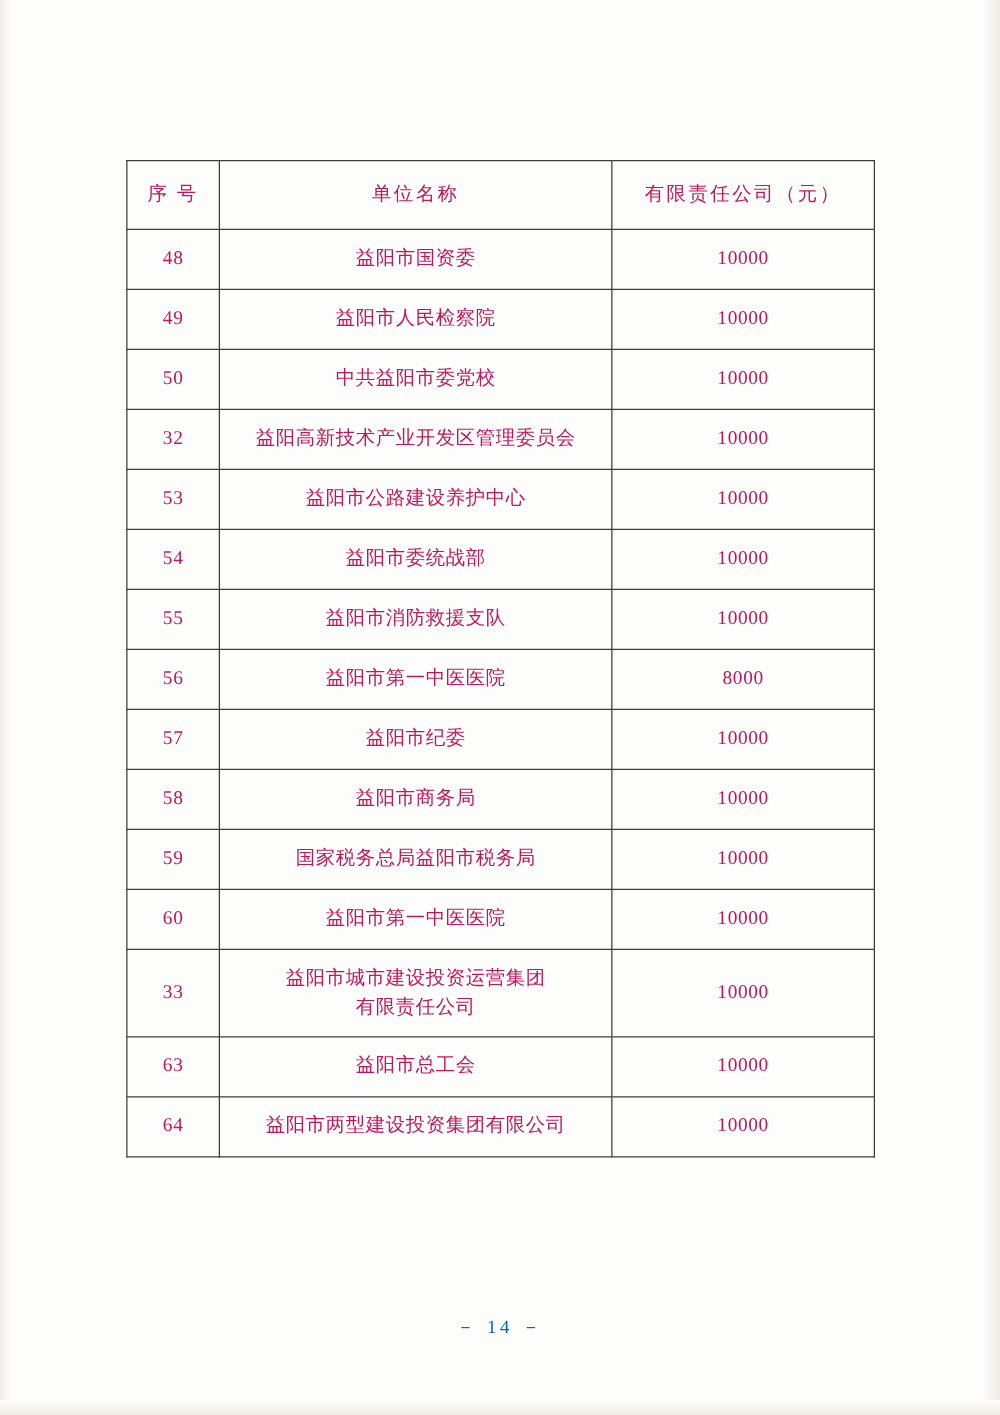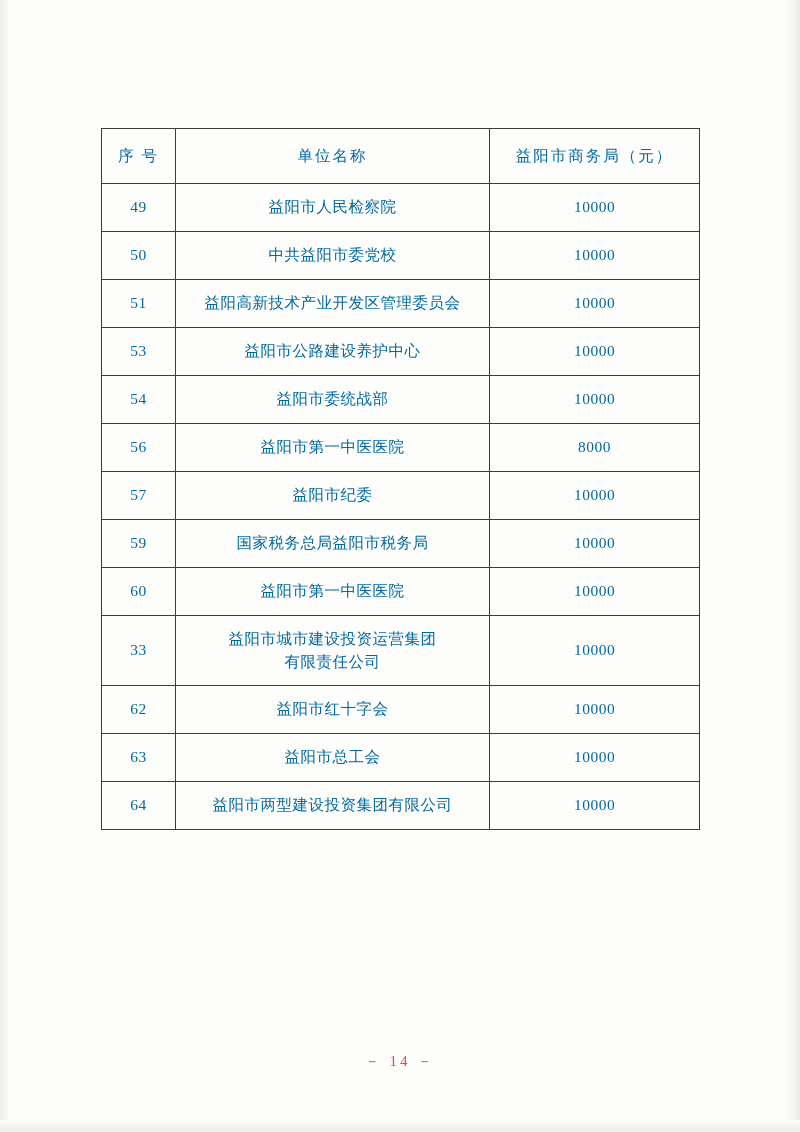--- a/index.html
+++ b/index.html
@@ -52,21 +52,21 @@
     table-layout: fixed;
   }
   .doc-table td, .doc-table th {
     border: 1px solid #3c3c3c;
     text-align: center;
     vertical-align: middle;
     font-weight: normal;
     font-size: 15.5px;
     line-height: 1.45;
     padding: 0 4px;
-    color: #0369a1;
+    color: #be185d;
     font-family: "Liberation Serif", "DejaVu Serif", serif;
   }
   .col-idx { width: 74px; }
   .col-name { width: 314px; }
   .col-amount { width: 210px; }
 
   .doc-table thead td {
     height: 54px;
     letter-spacing: 2px;
   }
@@ -87,21 +87,21 @@
   }
 
   .page-number {
     position: absolute;
     left: 0;
     top: 1052px;
     width: 800px;
     text-align: center;
     font-size: 15px;
     letter-spacing: 3px;
-    color: #ef4444;
+    color: #0369a1;
     font-family: "Liberation Serif", "DejaVu Serif", serif;
   }
 </style>
 </head>
 <body>
 
 <div class="page">
   <div class="scan-edge-left"></div>
   <div class="scan-edge-right"></div>
   <div class="scan-edge-bottom"></div>
@@ -109,70 +109,91 @@
   <table class="doc-table">
     <colgroup>
       <col class="col-idx">
       <col class="col-name">
       <col class="col-amount">
     </colgroup>
     <thead>
       <tr>
         <td>序 号</td>
         <td>单位名称</td>
-        <td>益阳市商务局（元）</td>
+        <td>有限责任公司（元）</td>
       </tr>
     </thead>
     <tbody id="table-body">
         <tr>
+          <td class="cell-idx">48</td>
+          <td class="cell-name">
+            <span class="line">益阳市国资委</span>
+          </td>
+          <td class="cell-amount">10000</td>
+        </tr>
+        <tr>
           <td class="cell-idx">49</td>
           <td class="cell-name">
             <span class="line">益阳市人民检察院</span>
           </td>
           <td class="cell-amount">10000</td>
         </tr>
         <tr>
           <td class="cell-idx">50</td>
           <td class="cell-name">
             <span class="line">中共益阳市委党校</span>
           </td>
           <td class="cell-amount">10000</td>
         </tr>
         <tr>
-          <td class="cell-idx">51</td>
+          <td class="cell-idx">32</td>
           <td class="cell-name">
             <span class="line">益阳高新技术产业开发区管理委员会</span>
           </td>
           <td class="cell-amount">10000</td>
         </tr>
         <tr>
           <td class="cell-idx">53</td>
           <td class="cell-name">
             <span class="line">益阳市公路建设养护中心</span>
           </td>
           <td class="cell-amount">10000</td>
         </tr>
         <tr>
           <td class="cell-idx">54</td>
           <td class="cell-name">
             <span class="line">益阳市委统战部</span>
           </td>
           <td class="cell-amount">10000</td>
         </tr>
         <tr>
+          <td class="cell-idx">55</td>
+          <td class="cell-name">
+            <span class="line">益阳市消防救援支队</span>
+          </td>
+          <td class="cell-amount">10000</td>
+        </tr>
+        <tr>
           <td class="cell-idx">56</td>
           <td class="cell-name">
             <span class="line">益阳市第一中医医院</span>
           </td>
           <td class="cell-amount">8000</td>
         </tr>
         <tr>
           <td class="cell-idx">57</td>
           <td class="cell-name">
             <span class="line">益阳市纪委</span>
+          </td>
+          <td class="cell-amount">10000</td>
+        </tr>
+        <tr>
+          <td class="cell-idx">58</td>
+          <td class="cell-name">
+            <span class="line">益阳市商务局</span>
           </td>
           <td class="cell-amount">10000</td>
         </tr>
         <tr>
           <td class="cell-idx">59</td>
           <td class="cell-name">
             <span class="line">国家税务总局益阳市税务局</span>
           </td>
           <td class="cell-amount">10000</td>
         </tr>
@@ -185,27 +206,20 @@
         </tr>
         <tr class="tall">
           <td class="cell-idx">33</td>
           <td class="cell-name">
             <span class="line">益阳市城市建设投资运营集团</span>
             <span class="line">有限责任公司</span>
           </td>
           <td class="cell-amount">10000</td>
         </tr>
         <tr>
-          <td class="cell-idx">62</td>
-          <td class="cell-name">
-            <span class="line">益阳市红十字会</span>
-          </td>
-          <td class="cell-amount">10000</td>
-        </tr>
-        <tr>
           <td class="cell-idx">63</td>
           <td class="cell-name">
             <span class="line">益阳市总工会</span>
           </td>
           <td class="cell-amount">10000</td>
         </tr>
         <tr>
           <td class="cell-idx">64</td>
           <td class="cell-name">
             <span class="line">益阳市两型建设投资集团有限公司</span>

